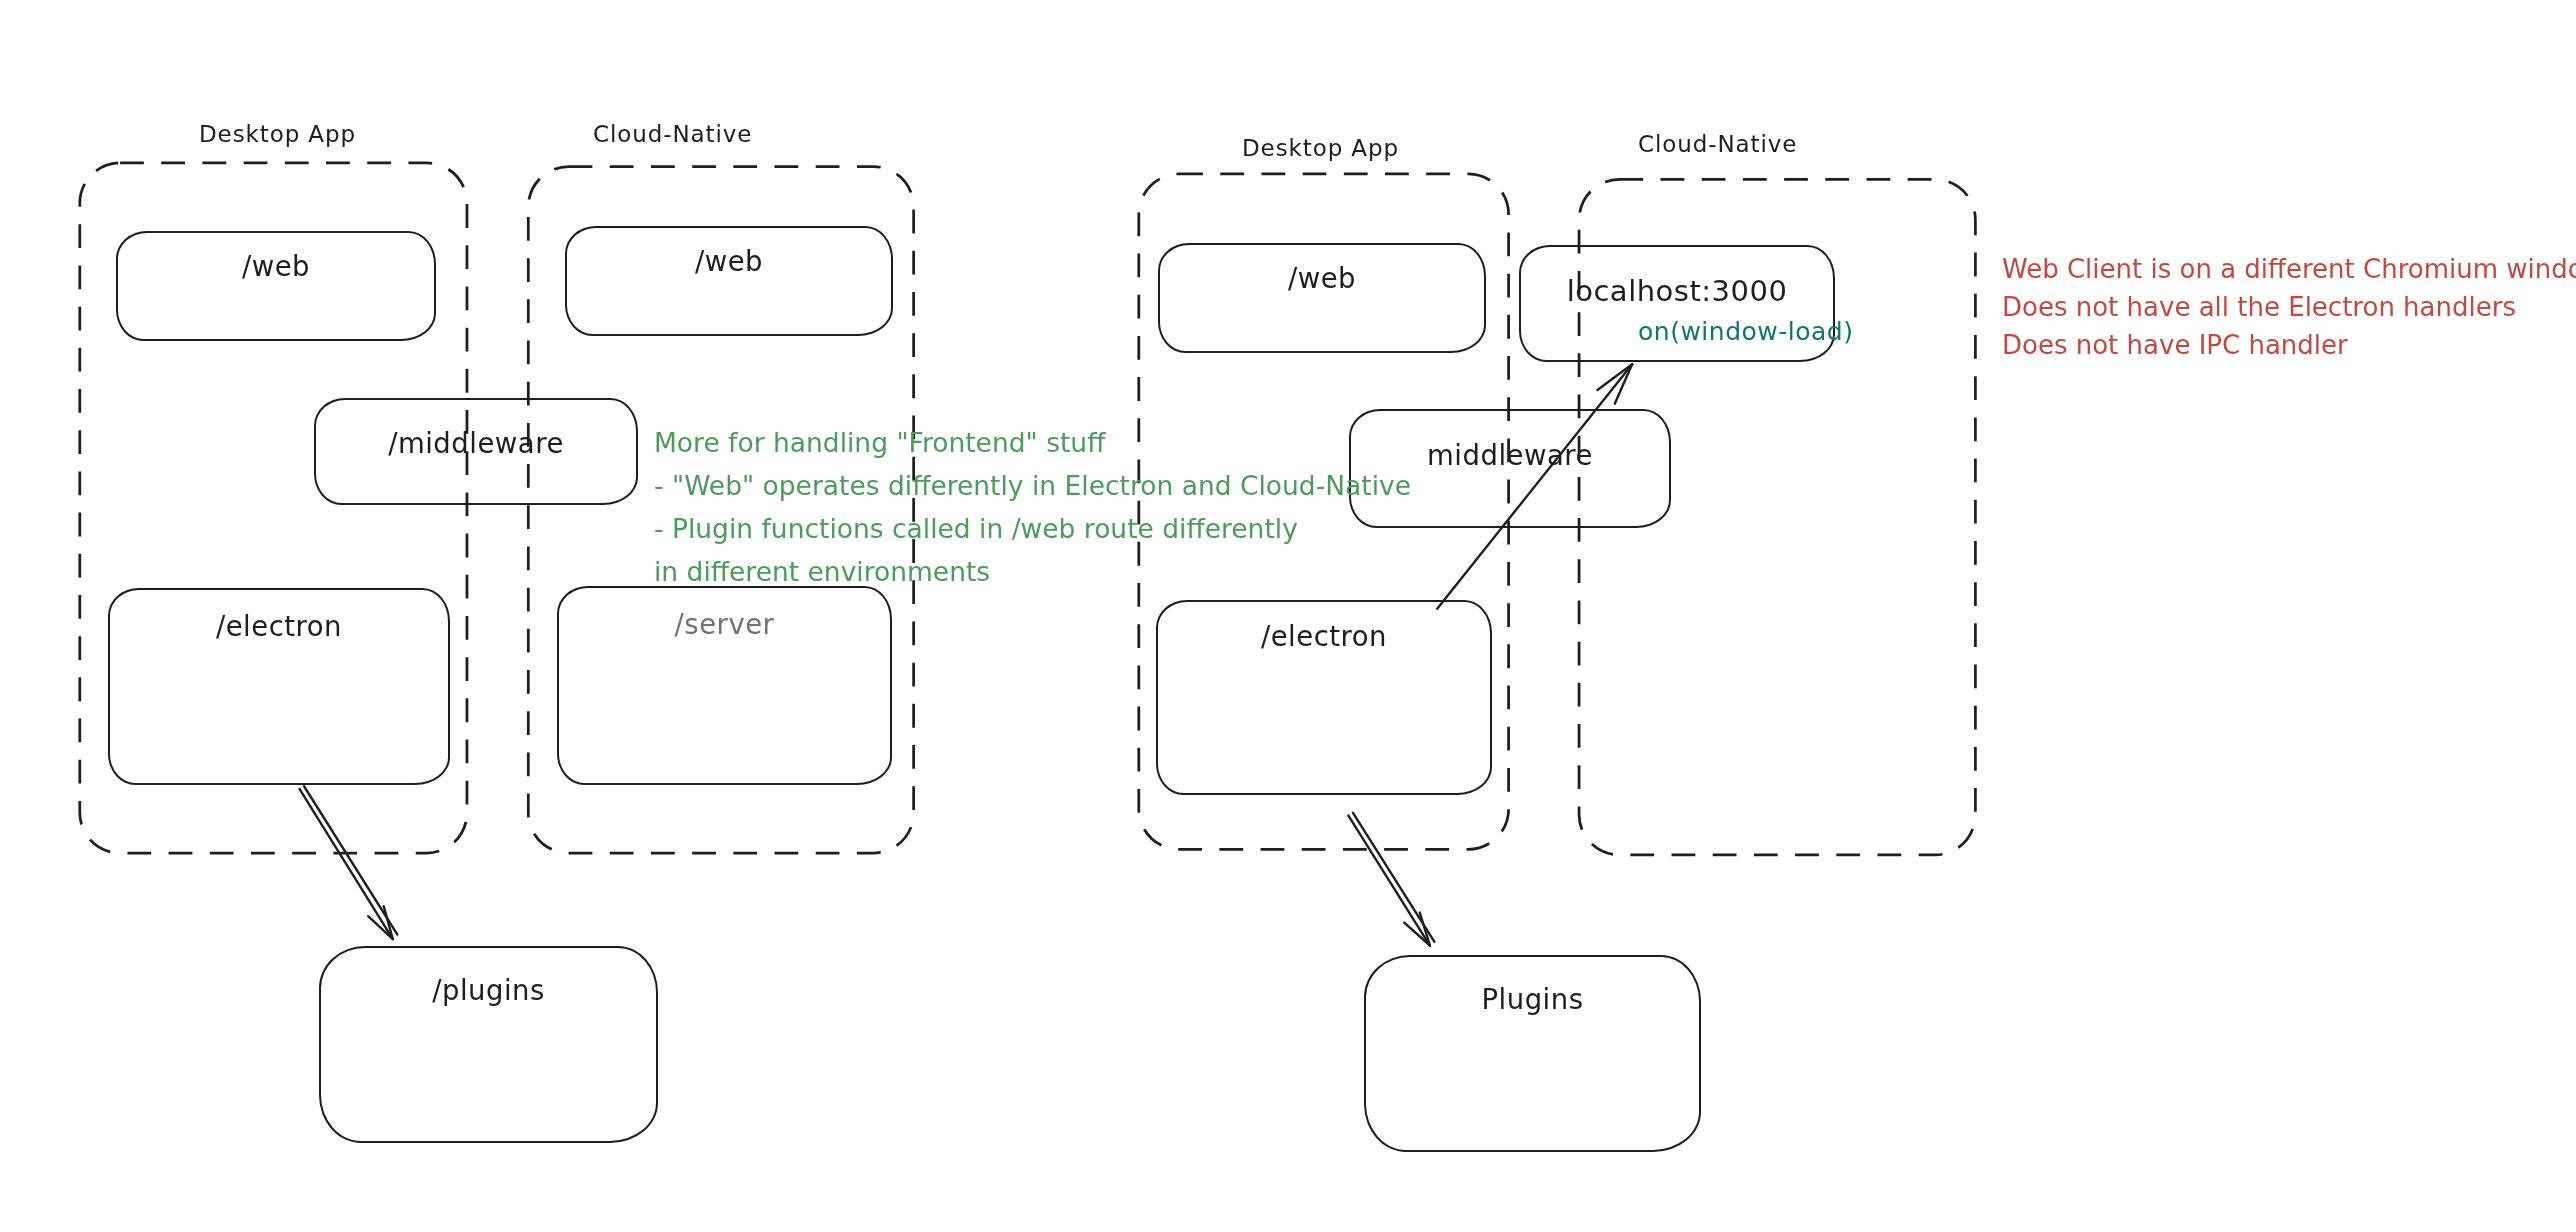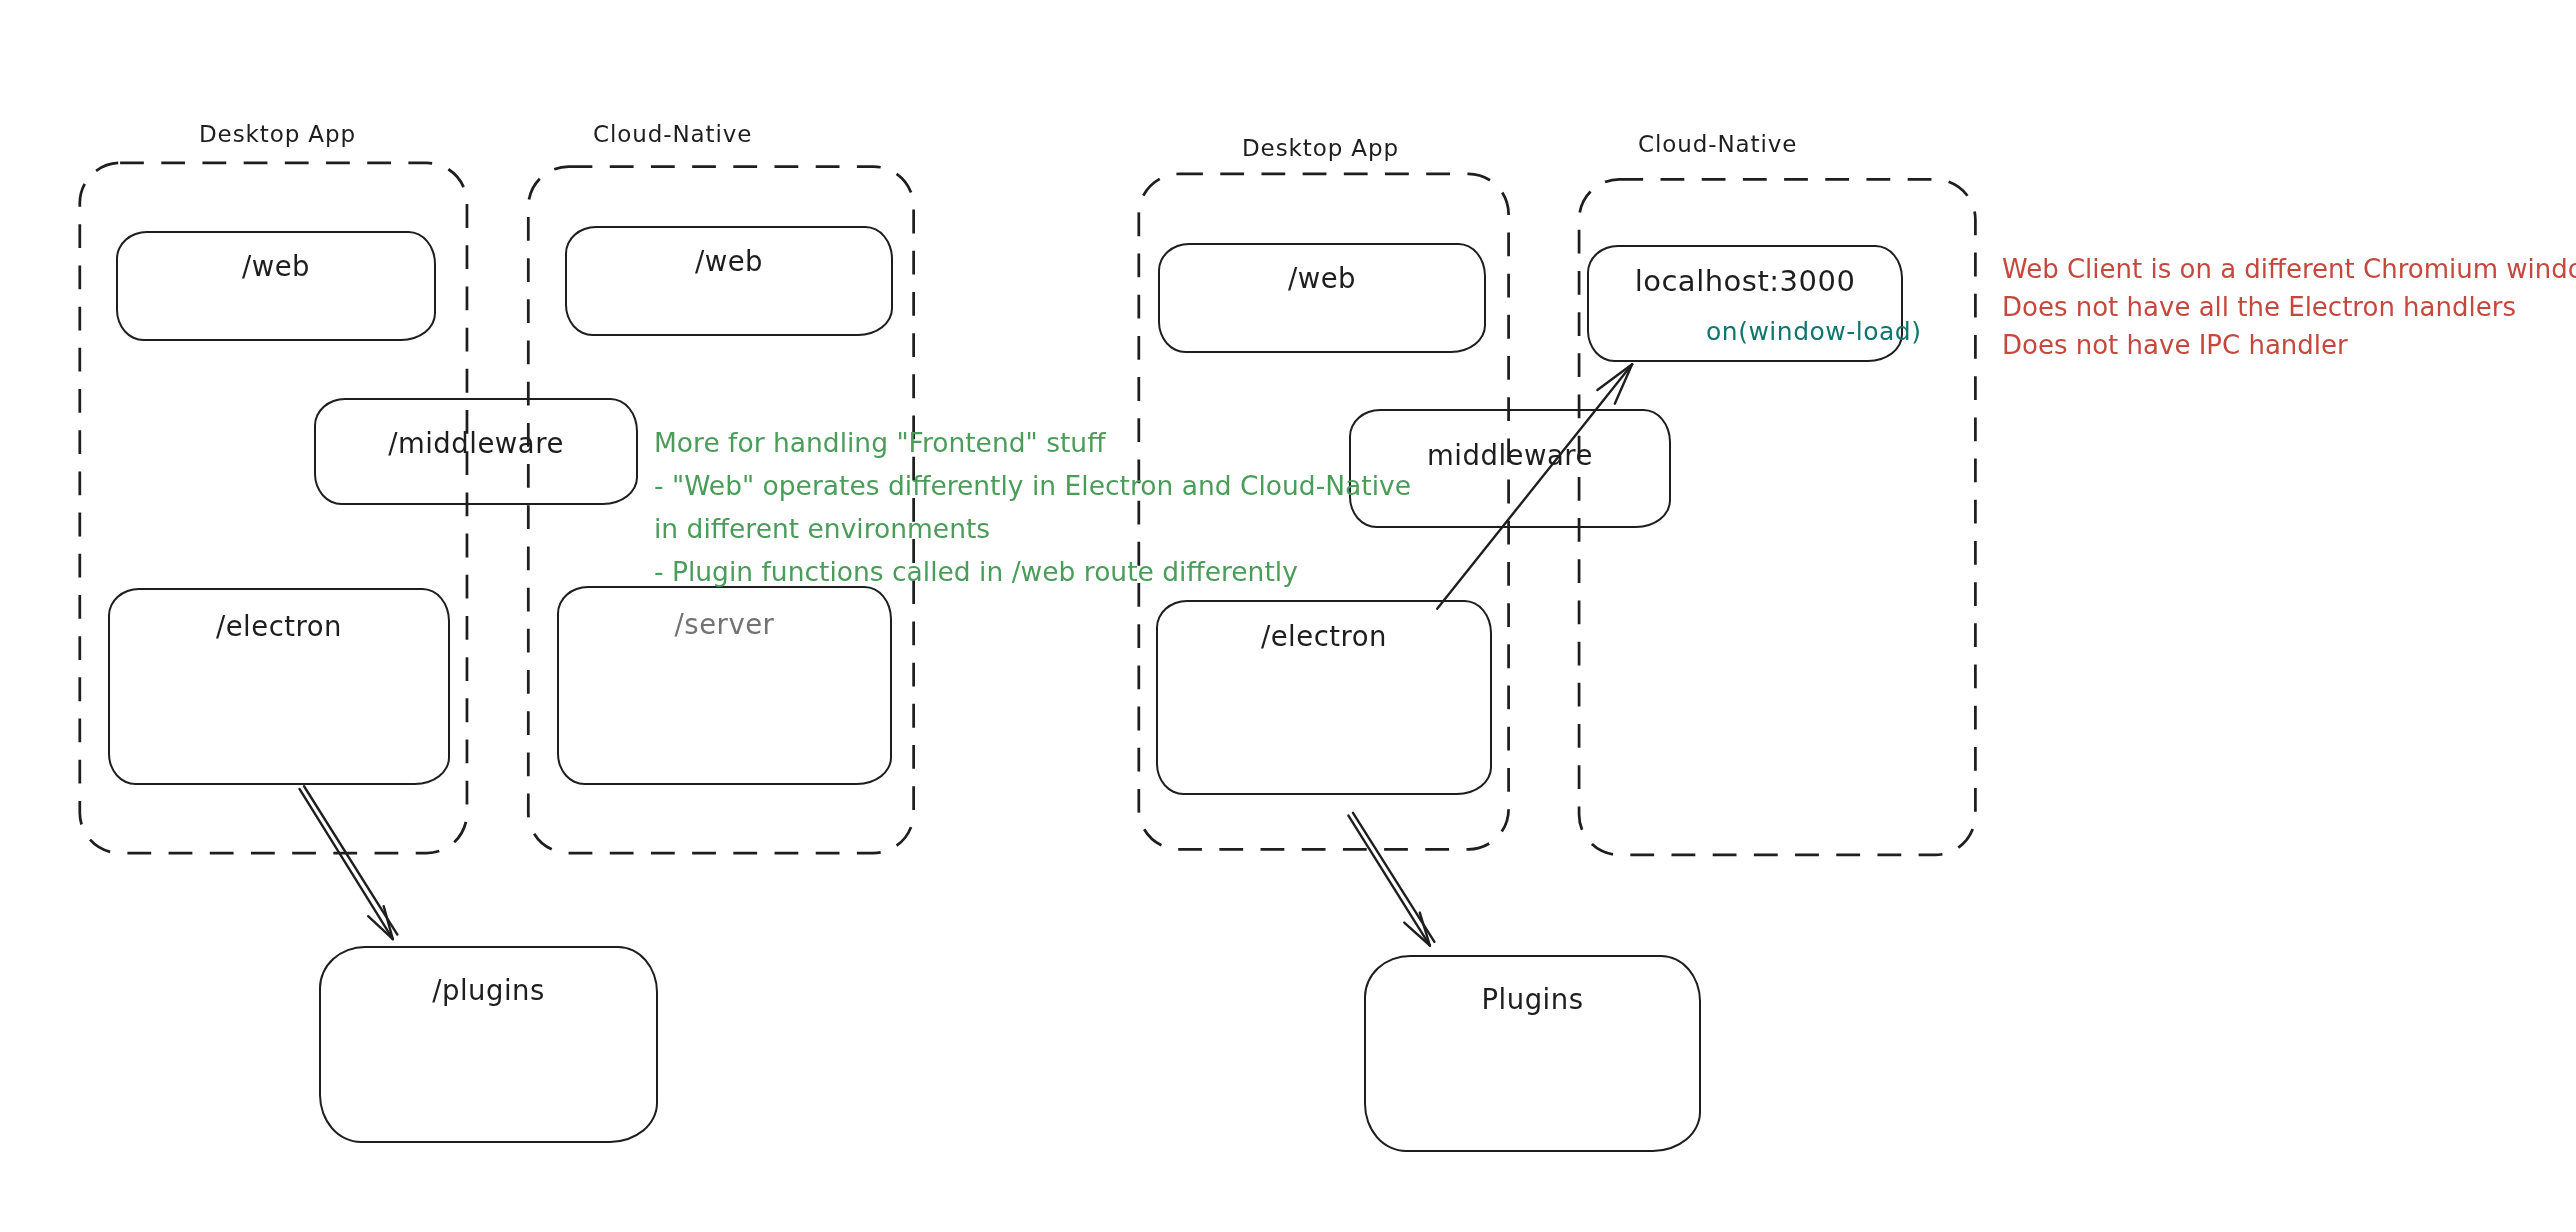--- a/index.html
+++ b/index.html
@@ -102,37 +102,37 @@
     <span class="label">/server</span>
   </div>
 
   <div class="node r-big" style="left:319px; top:946px; width:339px; height:197px; padding-top:26px;">
     <span class="label">/plugins</span>
   </div>
 
   <div class="note note-green" style="left:654px; top:421px; color:#4a9d59;">
     <div>More for handling "Frontend" stuff</div>
     <div>- "Web" operates differently in Electron and Cloud-Native</div>
+    <div>- Plugin functions called in /web route differently</div>
     <div>in different environments</div>
-    <div>- Plugin functions called in /web route differently</div>
   </div>
 
   <div class="node r-soft" style="left:1158px; top:243px; width:328px; height:110px; padding-top:16.5px;">
     <span class="label">/web</span>
   </div>
 
   <div class="node r-soft" style="left:1349px; top:409px; width:322px; height:119px; padding-top:27.5px;">
     <span class="label">middleware</span>
   </div>
 
   <div class="node r-soft" style="left:1156px; top:600px; width:336px; height:195px; padding-top:18.3px;">
     <span class="label">/electron</span>
   </div>
 
-  <div class="node r-soft" style="left:1587px; top:245px; width:316px; height:117px; padding-top:17px; font-size:29px;">
+  <div class="node r-soft" style="left:1519px; top:245px; width:316px; height:117px; padding-top:27px; font-size:29px;">
     <span class="label">localhost:3000</span>
     <span class="sub-label" style="left:117px; top:70px; font-size:25px; color:#0f766e;">on(window-load)</span>
   </div>
 
   <div class="node r-big" style="left:1364px; top:955px; width:337px; height:197px; padding-top:26px;">
     <span class="label">Plugins</span>
   </div>
 
   <div class="note note-red" style="left:2002px; top:250px; color:#c5483e;">
     <div>Web Client is on a different Chromium window</div>

